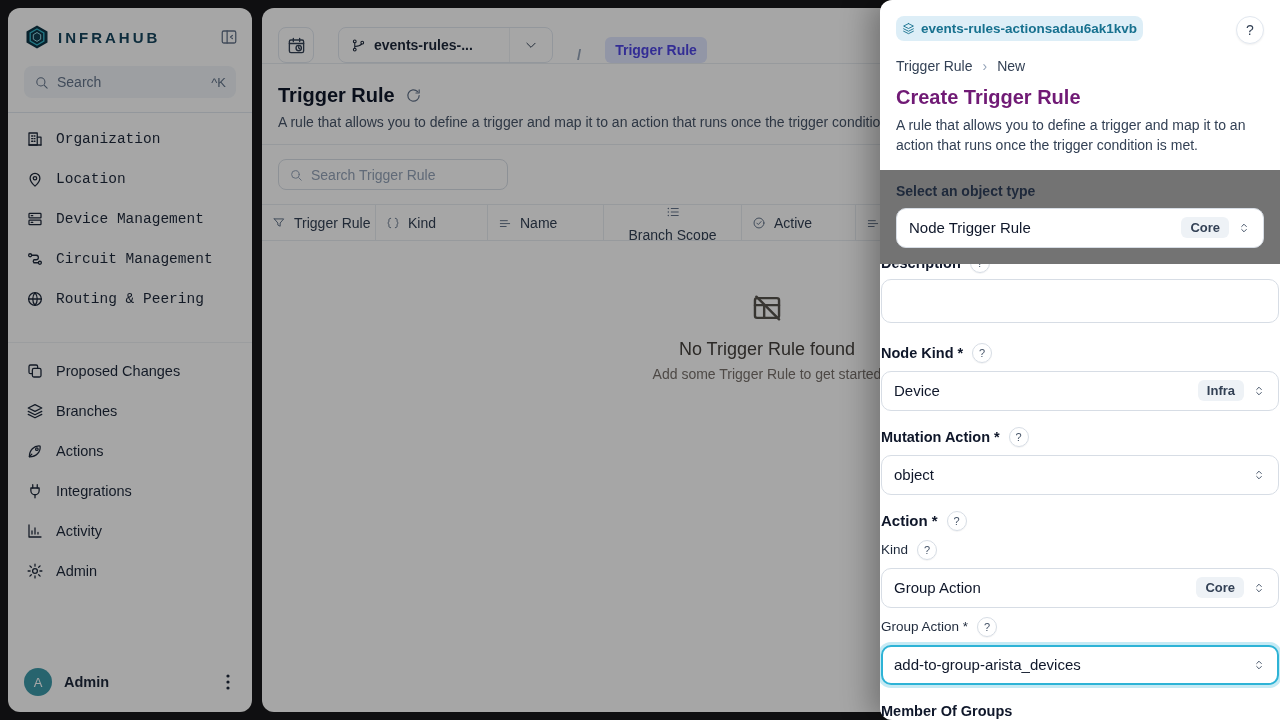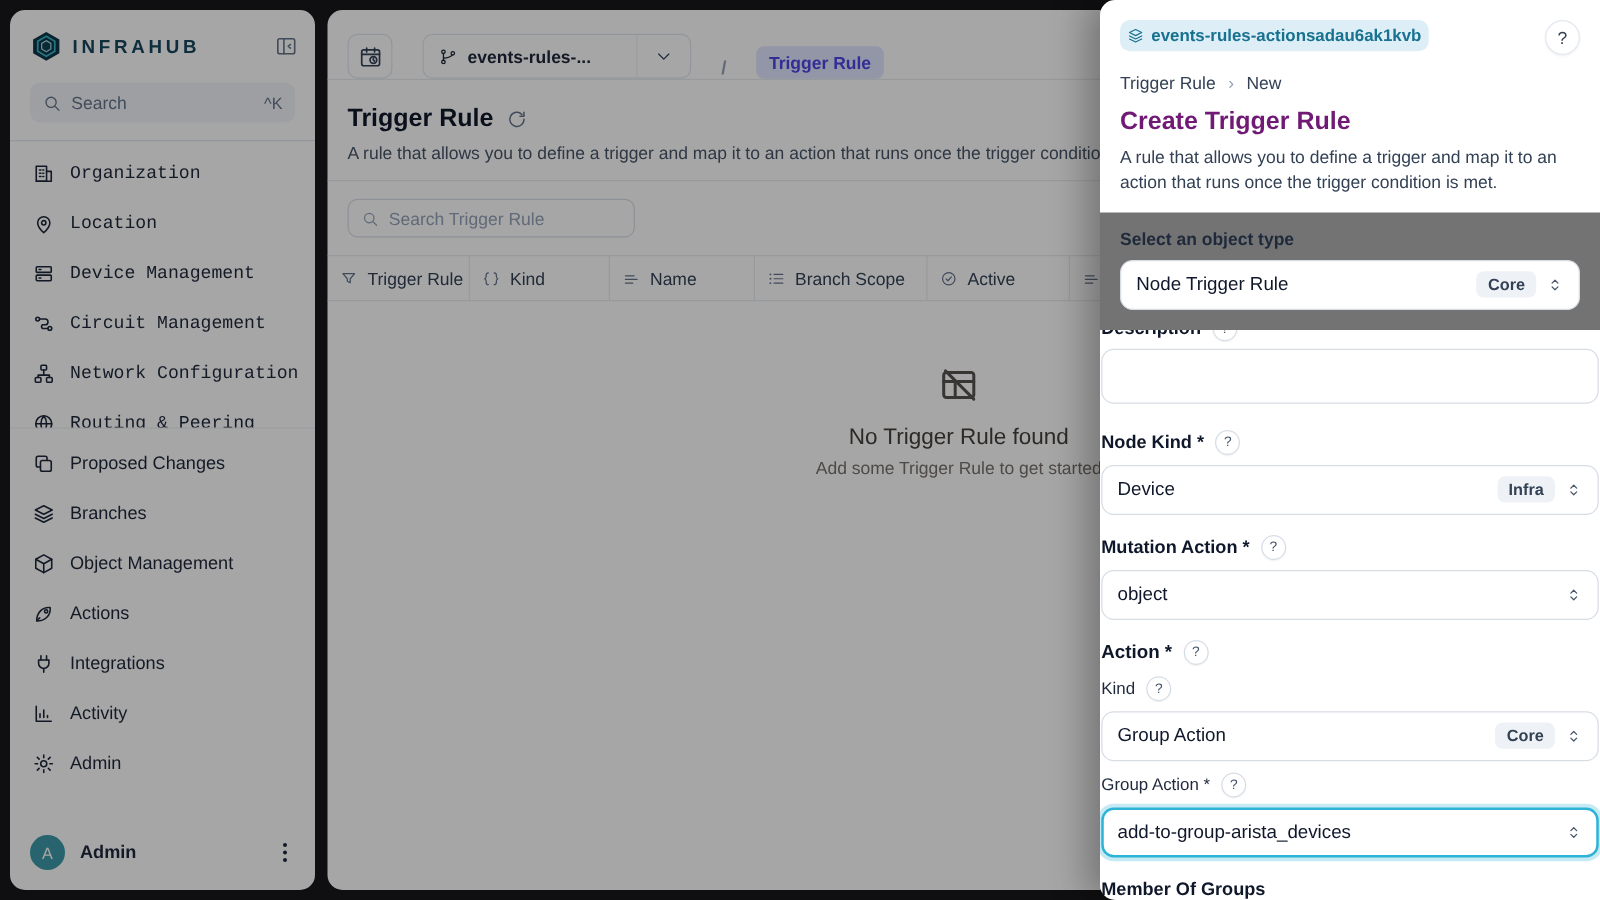--- a/index.html
+++ b/index.html
@@ -53,21 +53,21 @@
   .refresh { color:#64748b; cursor:pointer; }
   .page-desc { margin-top:7px; font-size:14px; color:#475569; white-space:nowrap; }
   .filter-row { padding:14px 16px; }
   .tbl-search { width:230px; height:31px; border:1px solid #d9dfe7; border-radius:8px; display:flex; align-items:center; gap:8px; padding:0 10px; color:#94a3b8; background:#fff; }
   .tbl-search input { border:none; outline:none; flex:1; font-size:14px; font-family:inherit; color:#334155; min-width:0; background:transparent; }
   .tbl-search input::placeholder { color:#94a3b8; }
   .thead { display:flex; border-top:1px solid #e9edf2; border-bottom:1px solid #e9edf2; height:37px; }
   .th { display:flex; align-items:center; gap:8px; padding:0 10px; border-right:1px solid #e9edf2; color:#334155; font-size:14px; font-weight:500; white-space:nowrap; overflow:hidden; cursor:pointer; }
   .th .th-icon { color:#64748b; flex:none; }
   .th:nth-child(1){ width:114px; } .th:nth-child(2){ width:112px; } .th:nth-child(3){ width:116px; }
-  .th:nth-child(4){ width:138px; } .th:nth-child(5){ width:114px; } .th:nth-child(6){ flex:1; border-right:none; }
+  .th:nth-child(4){ width:138px;flex-direction:column; } .th:nth-child(5){ width:114px; } .th:nth-child(6){ flex:1; border-right:none; }
   .empty { padding-top:50px; display:flex; flex-direction:column; align-items:center; gap:6px; }
   .empty-icon { color:#57534e; margin-bottom:8px; }
   .empty-title { font-size:18px; color:#44403c; }
   .empty-sub { font-size:14px; color:#78716c; }
 
   
   .overlay { position:absolute; inset:0; background:rgba(0,0,0,0.35); z-index:40; }
 
   
   .drawer { position:absolute; top:0; right:0; width:400px; height:720px; background:#ffffff; z-index:50;
@@ -173,31 +173,20 @@
               <circle cx="5.5" cy="7" r="2"></circle>
               <circle cx="18.5" cy="17" r="2"></circle>
               <path d="M7.5 7h6a3 3 0 0 1 0 6h-3a3 3 0 0 0 0 4h6"></path>
             </svg>
           </span>
         <span class="ni-label">Circuit Management</span>
       </div>
       <div class="nav-item">
         <span class="ni-icon">
             <svg class="stroke-ic" width="18" height="18" viewBox="0 0 24 24">
-              <rect x="9" y="3" width="6" height="5" rx="1"></rect>
-              <rect x="3" y="16" width="6" height="5" rx="1"></rect>
-              <rect x="15" y="16" width="6" height="5" rx="1"></rect>
-              <path d="M12 8v4M6 16v-2.5h12V16M12 12v1.5"></path>
-            </svg>
-          </span>
-        <span class="ni-label">Network Configuration</span>
-      </div>
-      <div class="nav-item">
-        <span class="ni-icon">
-            <svg class="stroke-ic" width="18" height="18" viewBox="0 0 24 24">
               <circle cx="12" cy="12" r="8.5"></circle>
               <path d="M3.5 12h17M12 3.5a13.5 13.5 0 0 1 0 17M12 3.5a13.5 13.5 0 0 0 0 17"></path>
             </svg>
           </span>
         <span class="ni-label">Routing &amp; Peering</span>
       </div>
     </nav>
 
     <nav class="nav-group2">
       <div class="nav-item">
@@ -211,29 +200,20 @@
       </div>
       <div class="nav-item">
         <span class="ni-icon">
             <svg class="stroke-ic" width="18" height="18" viewBox="0 0 24 24">
               <path d="M12 3.5l9 4.5-9 4.5L3 8l9-4.5z"></path>
               <path d="M3 12.5l9 4.5 9-4.5"></path>
               <path d="M3 16.5l9 4.5 9-4.5"></path>
             </svg>
           </span>
         <span class="ni-label">Branches</span>
-      </div>
-      <div class="nav-item">
-        <span class="ni-icon">
-            <svg class="stroke-ic" width="18" height="18" viewBox="0 0 24 24">
-              <path d="M12 2.5l8.5 4.75v9.5L12 21.5l-8.5-4.75v-9.5L12 2.5z"></path>
-              <path d="M3.5 7.25L12 12l8.5-4.75M12 12v9.5"></path>
-            </svg>
-          </span>
-        <span class="ni-label">Object Management</span>
       </div>
       <div class="nav-item">
         <span class="ni-icon">
             <svg class="stroke-ic" width="18" height="18" viewBox="0 0 24 24">
               <path d="M4.5 19.5c0-4.5 1.2-7.8 4-10.6C11.3 6.1 15 5 18.8 5.4c.5 3.8-.7 7.5-3.5 10.3-2.8 2.8-6.1 4-10.6 4z"></path>
               <circle cx="14.5" cy="9.5" r="1.7"></circle>
               <path d="M4.5 19.5l3.2-3.2"></path>
             </svg>
           </span>
         <span class="ni-label">Actions</span>

